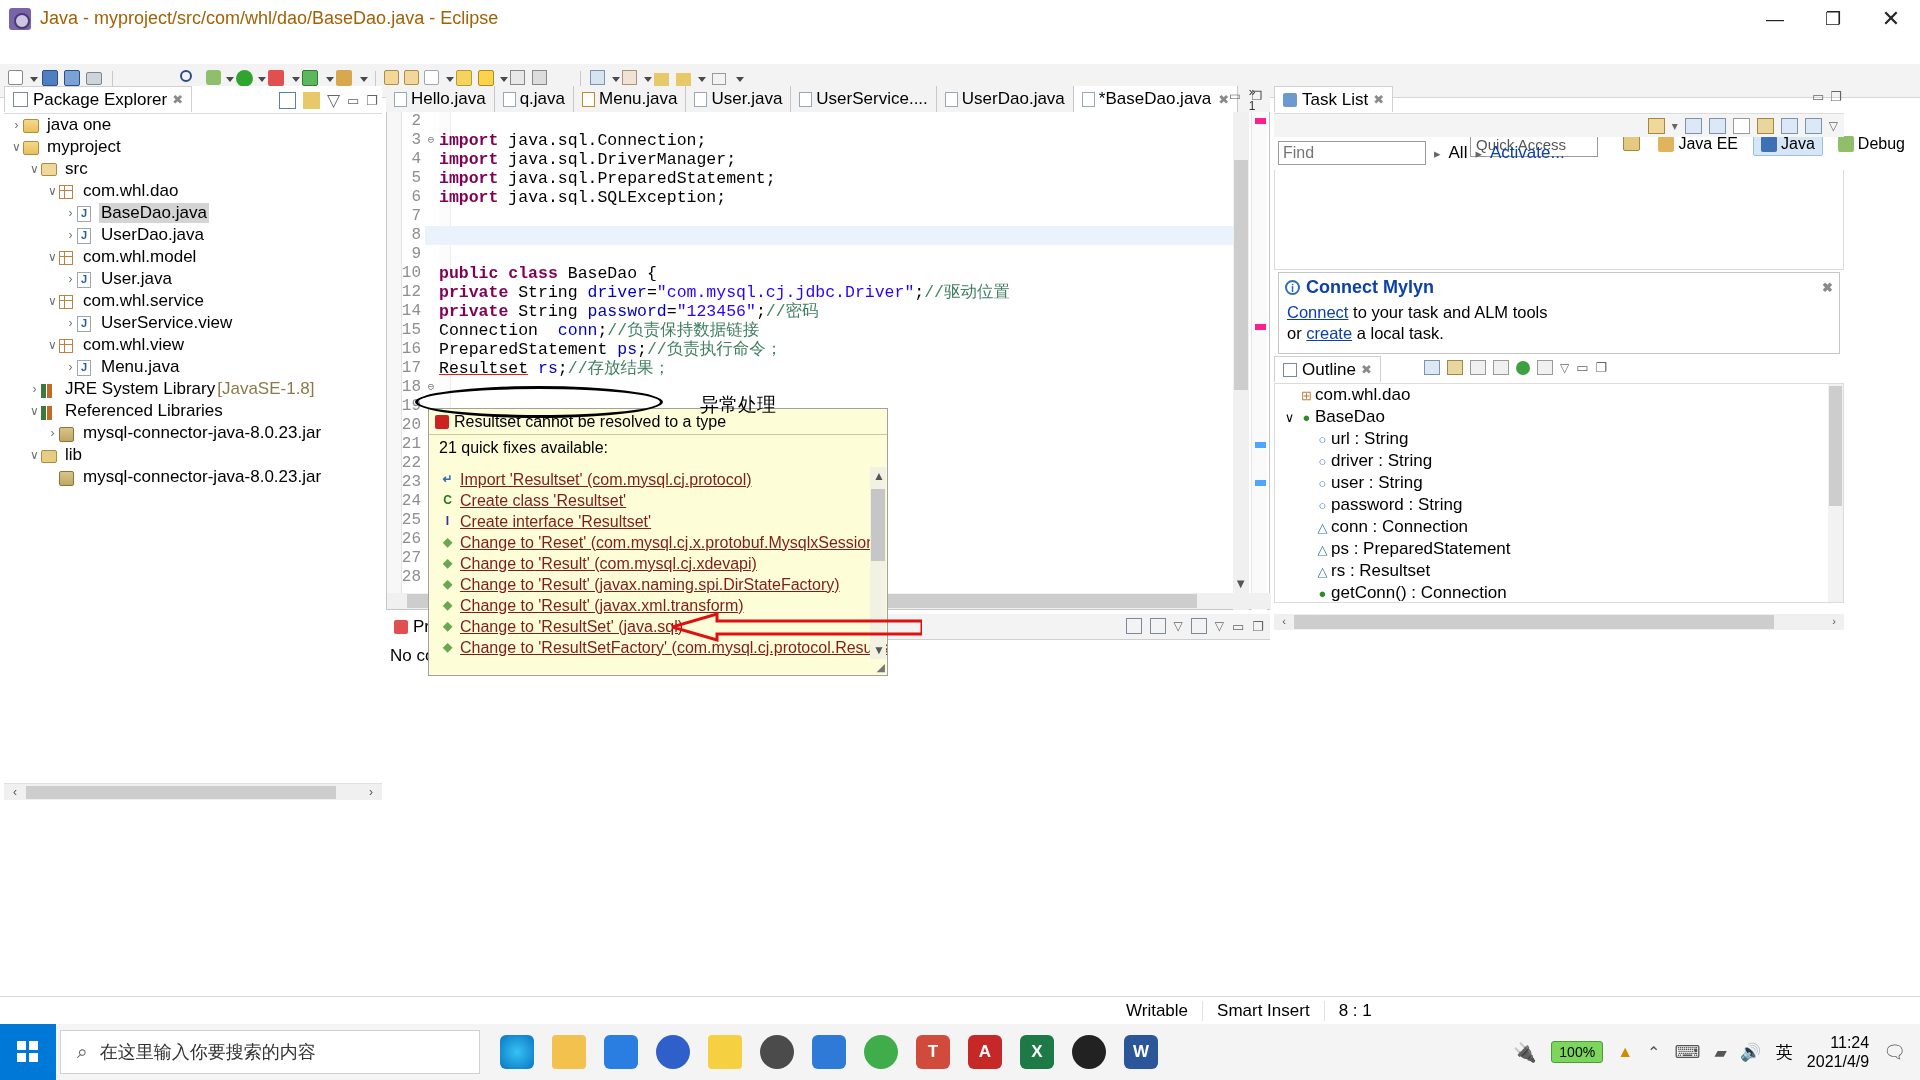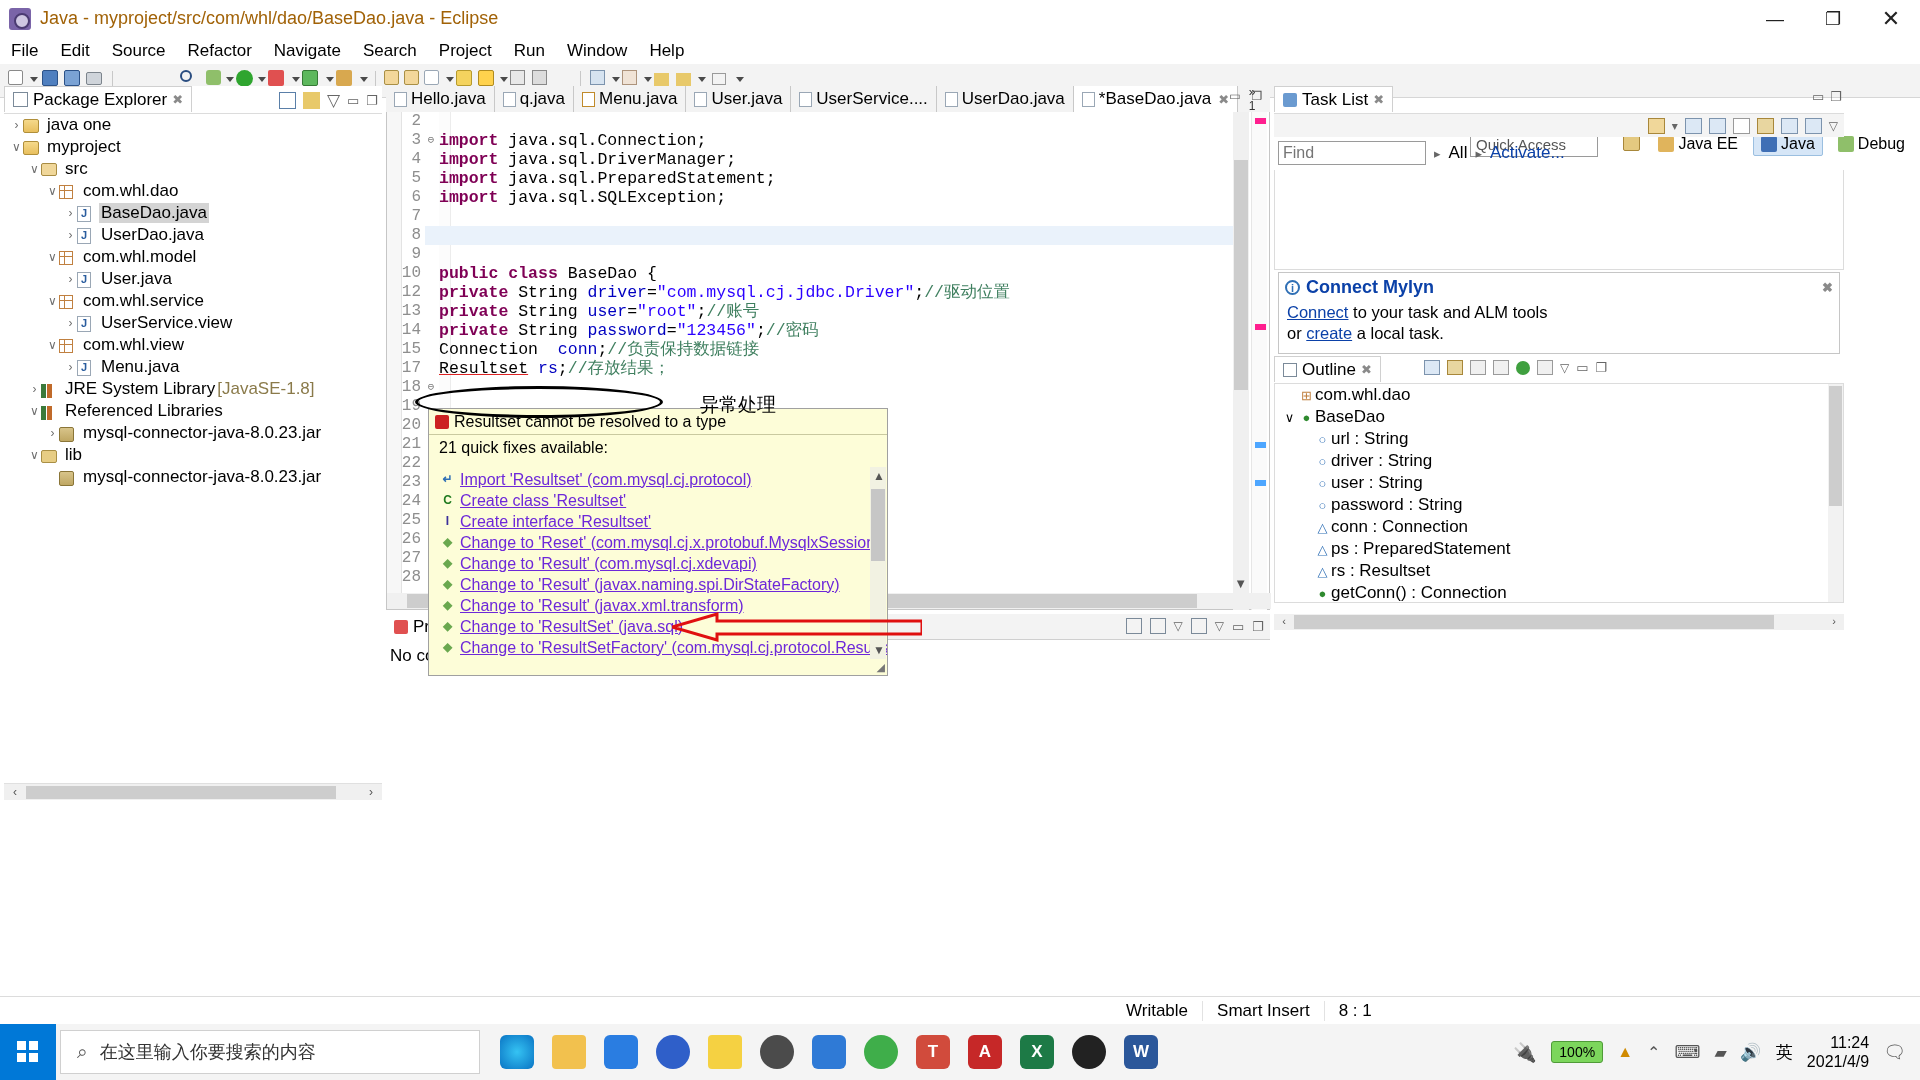--- a/index.html
+++ b/index.html
@@ -129,21 +129,21 @@
   .ed-hscroll .thumb { position:absolute; left:20px; top:1px; width:790px; height:14px; background:#cdcdcd; }
 
   
   .qf { position:absolute; left:428px; top:408px; width:460px; height:268px;
      background:#fdfdd8; border:1px solid #a0a0a0; z-index:50; }
   .qf-head { height:26px; display:flex; align-items:center; gap:5px; padding:0 6px;
      border-bottom:1px solid #c9c9a0; font-size:16px; }
   .qf-count { padding:4px 8px 2px 10px; font-size:16px; }
   .qf-list { position:absolute; left:0; top:60px; width:458px; bottom:0; overflow:hidden; }
   .qf-item { height:21px; display:flex; align-items:center; gap:6px; padding-left:12px; font-size:16px; }
-  .qf-item .lnk { color:#6d28d9; text-decoration:underline; white-space:nowrap; }
+  .qf-item .lnk { color:#7f1d1d; text-decoration:underline; white-space:nowrap; }
   .qf-scroll { position:absolute; right:1px; top:58px; width:16px; bottom:16px; background:#f2f2e2; }
   .qf-scroll .thumb { position:absolute; left:1px; top:22px; width:14px; height:72px; background:#c6c6c6; }
   .qf-scroll .up { position:absolute; left:3px; top:2px; font-size:12px; color:#555; }
   .qf-scroll .dn { position:absolute; left:3px; bottom:2px; font-size:12px; color:#555; }
   .qf-resizer { position:absolute; right:2px; bottom:1px; font-size:11px; color:#777; }
   .qfi { width:13px; height:13px; flex:0 0 13px; position:relative; }
 
   
   .prob { position:absolute; left:386px; top:614px; width:884px; height:198px; }
   .prob-tabs { position:absolute; left:0; top:0; width:884px; height:26px; background:#f3f3f3;
@@ -229,32 +229,20 @@
   <div class="titlebar">
     <div class="title-icon"></div>
     <div class="title-text">Java - myproject/src/com/whl/dao/BaseDao.java - Eclipse</div>
     <div class="win-btns">
       <div class="win-btn">—</div>
       <div class="win-btn">❐</div>
       <div class="win-btn close">✕</div>
     </div>
   </div>
 
-  <div class="menubar" id="menubar">
-      <div class="menu-item">File</div>
-      <div class="menu-item">Edit</div>
-      <div class="menu-item">Source</div>
-      <div class="menu-item">Refactor</div>
-      <div class="menu-item">Navigate</div>
-      <div class="menu-item">Search</div>
-      <div class="menu-item">Project</div>
-      <div class="menu-item">Run</div>
-      <div class="menu-item">Window</div>
-      <div class="menu-item">Help</div>
-    </div>
 
   <div class="toolbar">
     <div class="tbi" style="left:8px;">
       <div class="sq" style="background:#fff;border-color:#8a8a8a;"></div>
     </div>
     <div class="arrowdn" style="left:30px;"></div>
     <div class="tbi" style="left:42px;">
       <div style="width:16px;height:16px;background:#4f7fbf;border:1px solid #2c5288;border-radius:2px;"></div>
     </div>
     <div class="tbi" style="left:64px;">
@@ -541,23 +529,23 @@
           <div class="cline"><span class="lno">2</span><span style="padding-left: 14px;"><span></span></span></div>
           <div class="cline"><span class="lno">3</span><span class="fold">⊖</span><span style="padding-left: 14px;"><span class="kw">import</span><span> java.sql.Connection;</span></span></div>
           <div class="cline"><span class="lno">4</span><span style="padding-left: 14px;"><span class="kw">import</span><span> java.sql.DriverManager;</span></span></div>
           <div class="cline"><span class="lno">5</span><span style="padding-left: 14px;"><span class="kw">import</span><span> java.sql.PreparedStatement;</span></span></div>
           <div class="cline"><span class="lno">6</span><span style="padding-left: 14px;"><span class="kw">import</span><span> java.sql.SQLException;</span></span></div>
           <div class="cline"><span class="lno">7</span><span style="padding-left: 14px;"><span></span></span></div>
           <div class="cline cur"><span class="lno">8</span><span style="padding-left: 14px;"><span></span></span></div>
           <div class="cline"><span class="lno">9</span><span style="padding-left: 14px;"><span></span></span></div>
           <div class="cline"><span class="lno">10</span><span style="padding-left: 14px;"><span class="kw">public class</span><span> BaseDao {</span></span></div>
           <div class="cline"><span class="lno">12</span><span style="padding-left: 14px;"><span class="kw">private</span><span> String </span><span class="fld">driver</span><span>=</span><span class="str">"com.mysql.cj.jdbc.Driver"</span><span>;</span><span class="cmt">//驱动位置</span></span></div>
-          <div class="cline"><span class="lno">13</span><span style="padding-left: 14px;"><span class="kw">private</span><span> String </span><span class="fld">user</span><span>=</span><span class="str">"root"</span><span>;</span><span class="cmt">//账号</span></span></div>
           <div class="cline"><span class="lno">14</span><span style="padding-left: 14px;"><span class="kw">private</span><span> String </span><span class="fld">password</span><span>=</span><span class="str">"123456"</span><span>;</span><span class="cmt">//密码</span></span></div>
           <div class="cline"><span class="lno">15</span><span style="padding-left: 14px;"><span>Connection  </span><span class="fld">conn</span><span>;</span><span class="cmt">//负责保持数据链接</span></span></div>
+          <div class="cline"><span class="lno">16</span><span style="padding-left: 14px;"><span>PreparedStatement </span><span class="fld">ps</span><span>;</span><span class="cmt">//负责执行命令；</span></span></div>
           <div class="cline"><span class="lno">17</span><span style="padding-left: 14px;"><span class="und">Resultset</span><span> </span><span class="fld">rs</span><span>;</span><span class="cmt">//存放结果；</span></span></div>
           <div class="cline"><span class="lno">18</span><span class="fold">⊖</span><span style="padding-left: 14px;"><span></span></span></div>
           <div class="cline"><span class="lno">19</span><span style="padding-left: 14px;"><span></span></span></div>
           <div class="cline"><span class="lno">20</span><span style="padding-left: 14px;"><span></span></span></div>
           <div class="cline"><span class="lno">21</span><span style="padding-left: 14px;"><span></span></span></div>
           <div class="cline"><span class="lno">22</span><span class="fold">⊖</span><span style="padding-left: 14px;"><span></span></span></div>
           <div class="cline"><span class="lno">23</span><span style="padding-left: 14px;"><span></span></span></div>
           <div class="cline"><span class="lno">24</span><span style="padding-left: 14px;"><span></span></span></div>
           <div class="cline"><span class="lno">25</span><span style="padding-left: 14px;"><span></span></span></div>
           <div class="cline"><span class="lno">26</span><span style="padding-left: 14px;"><span></span></span></div>

